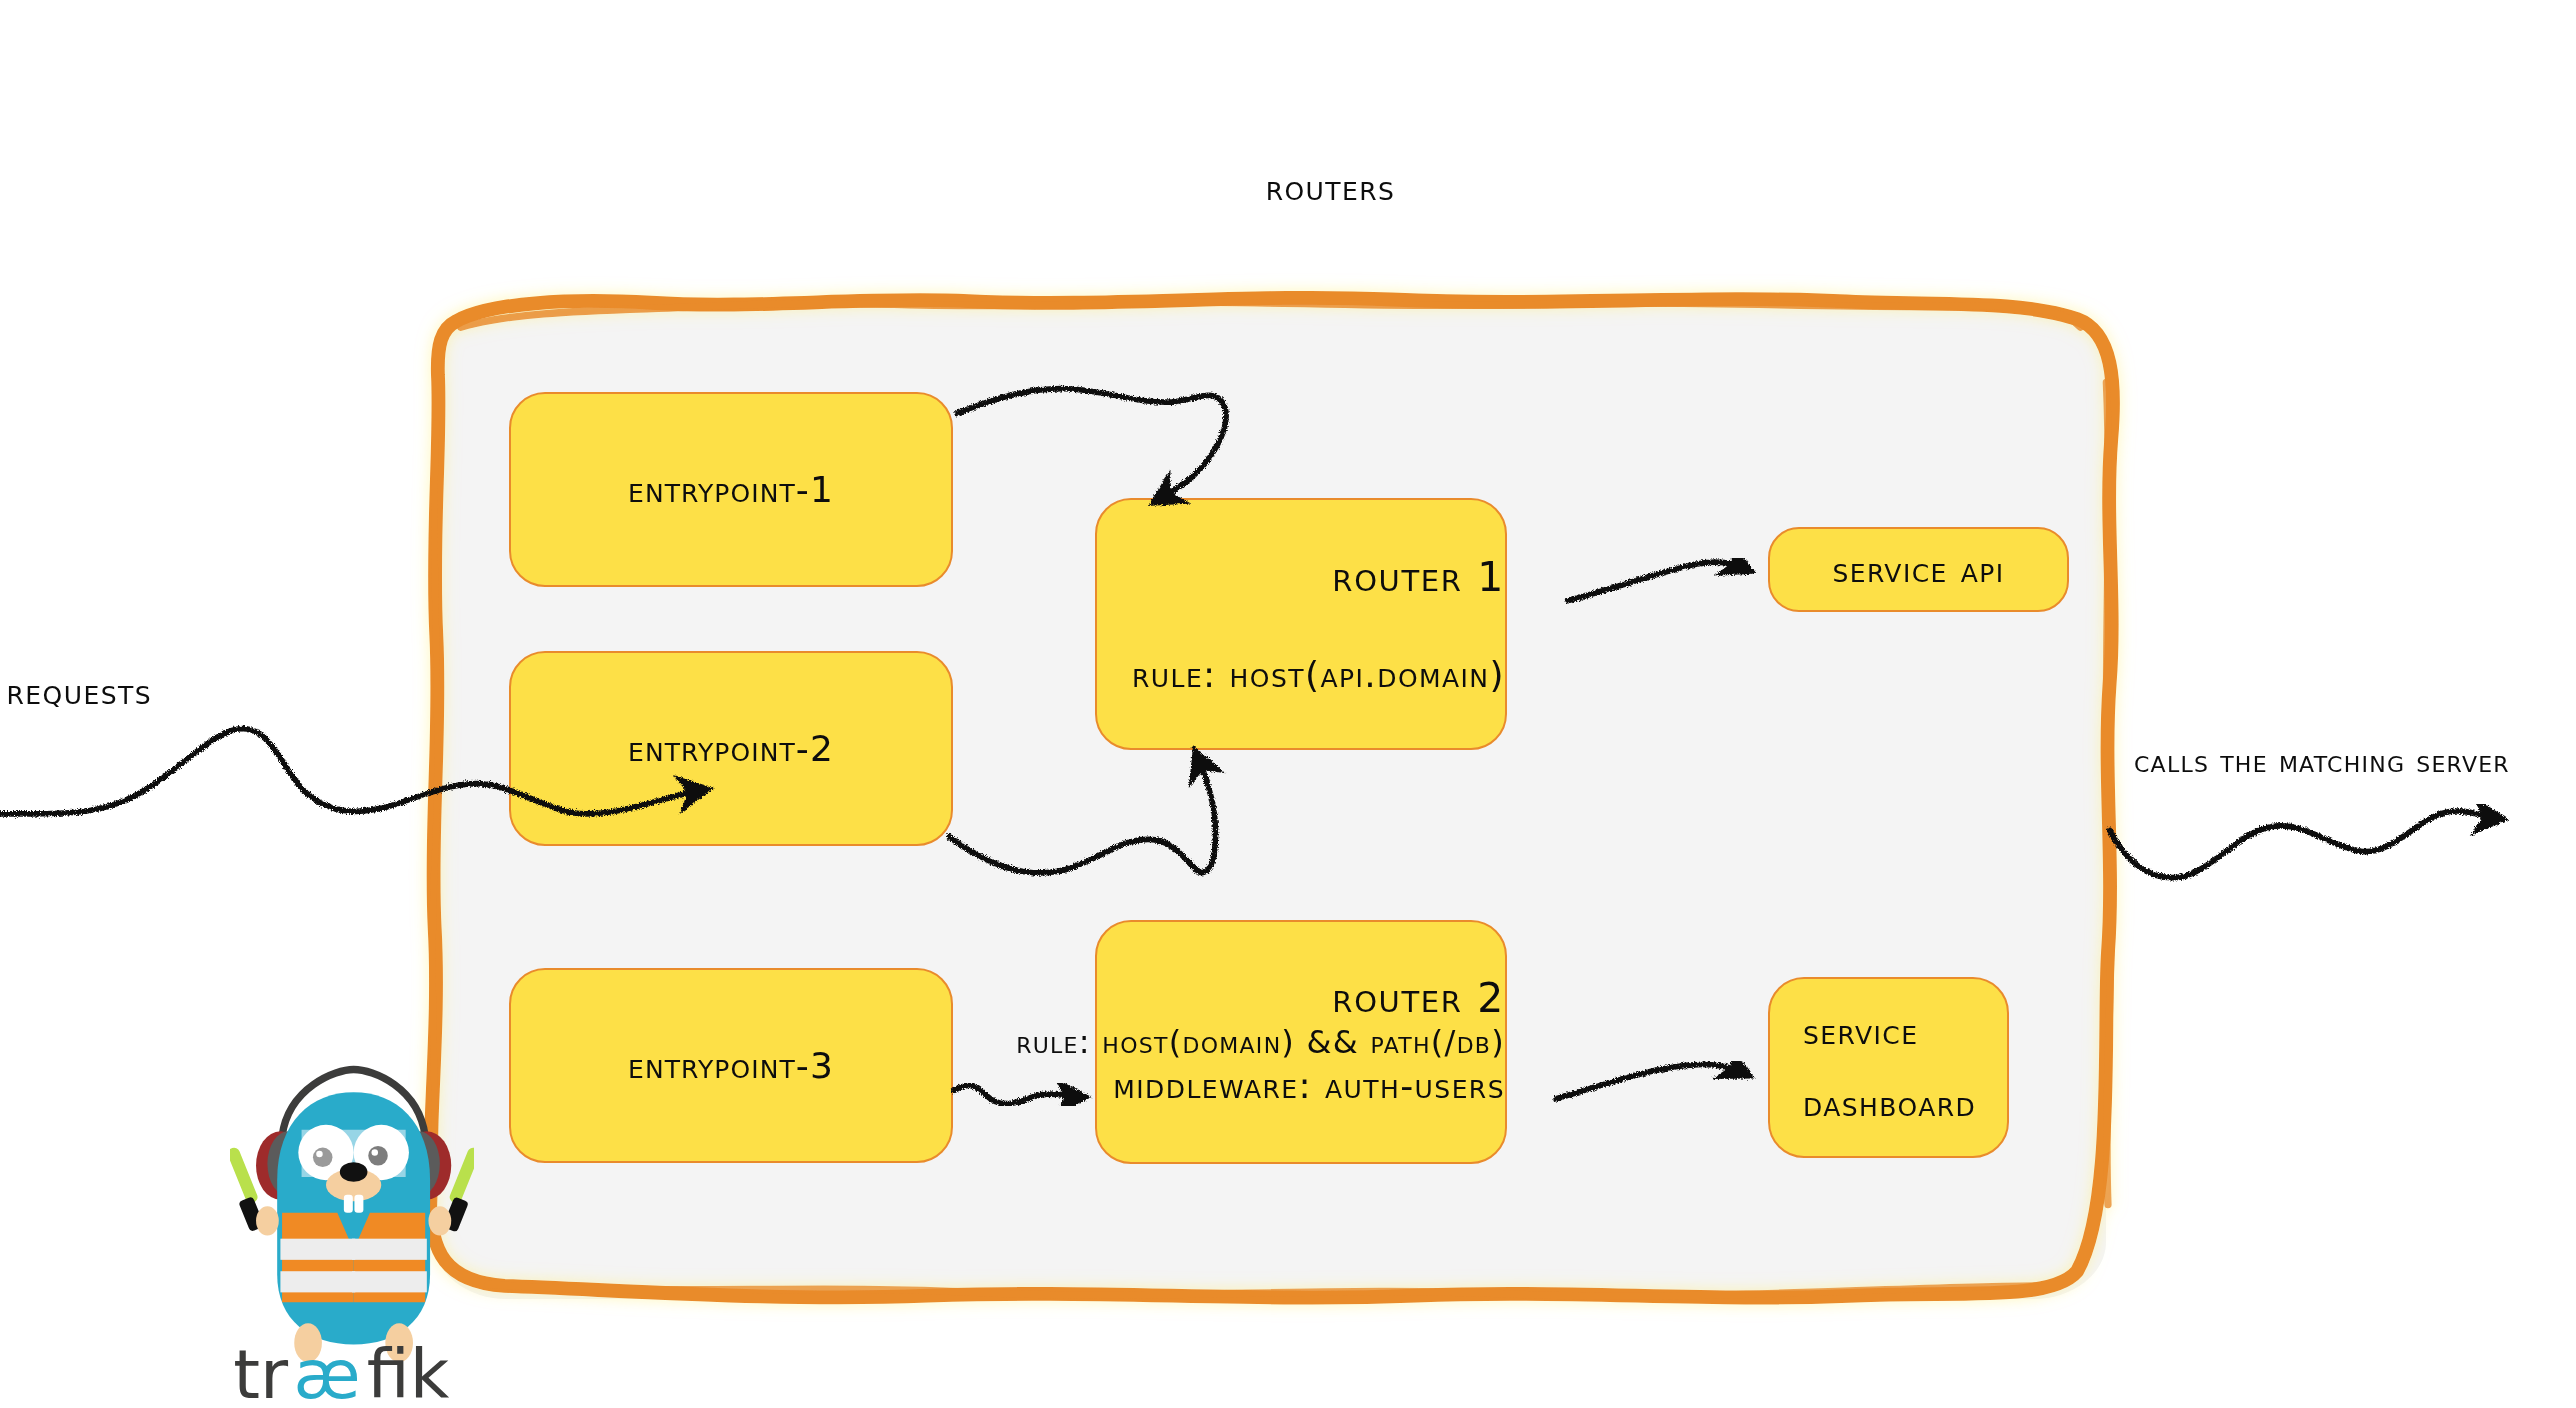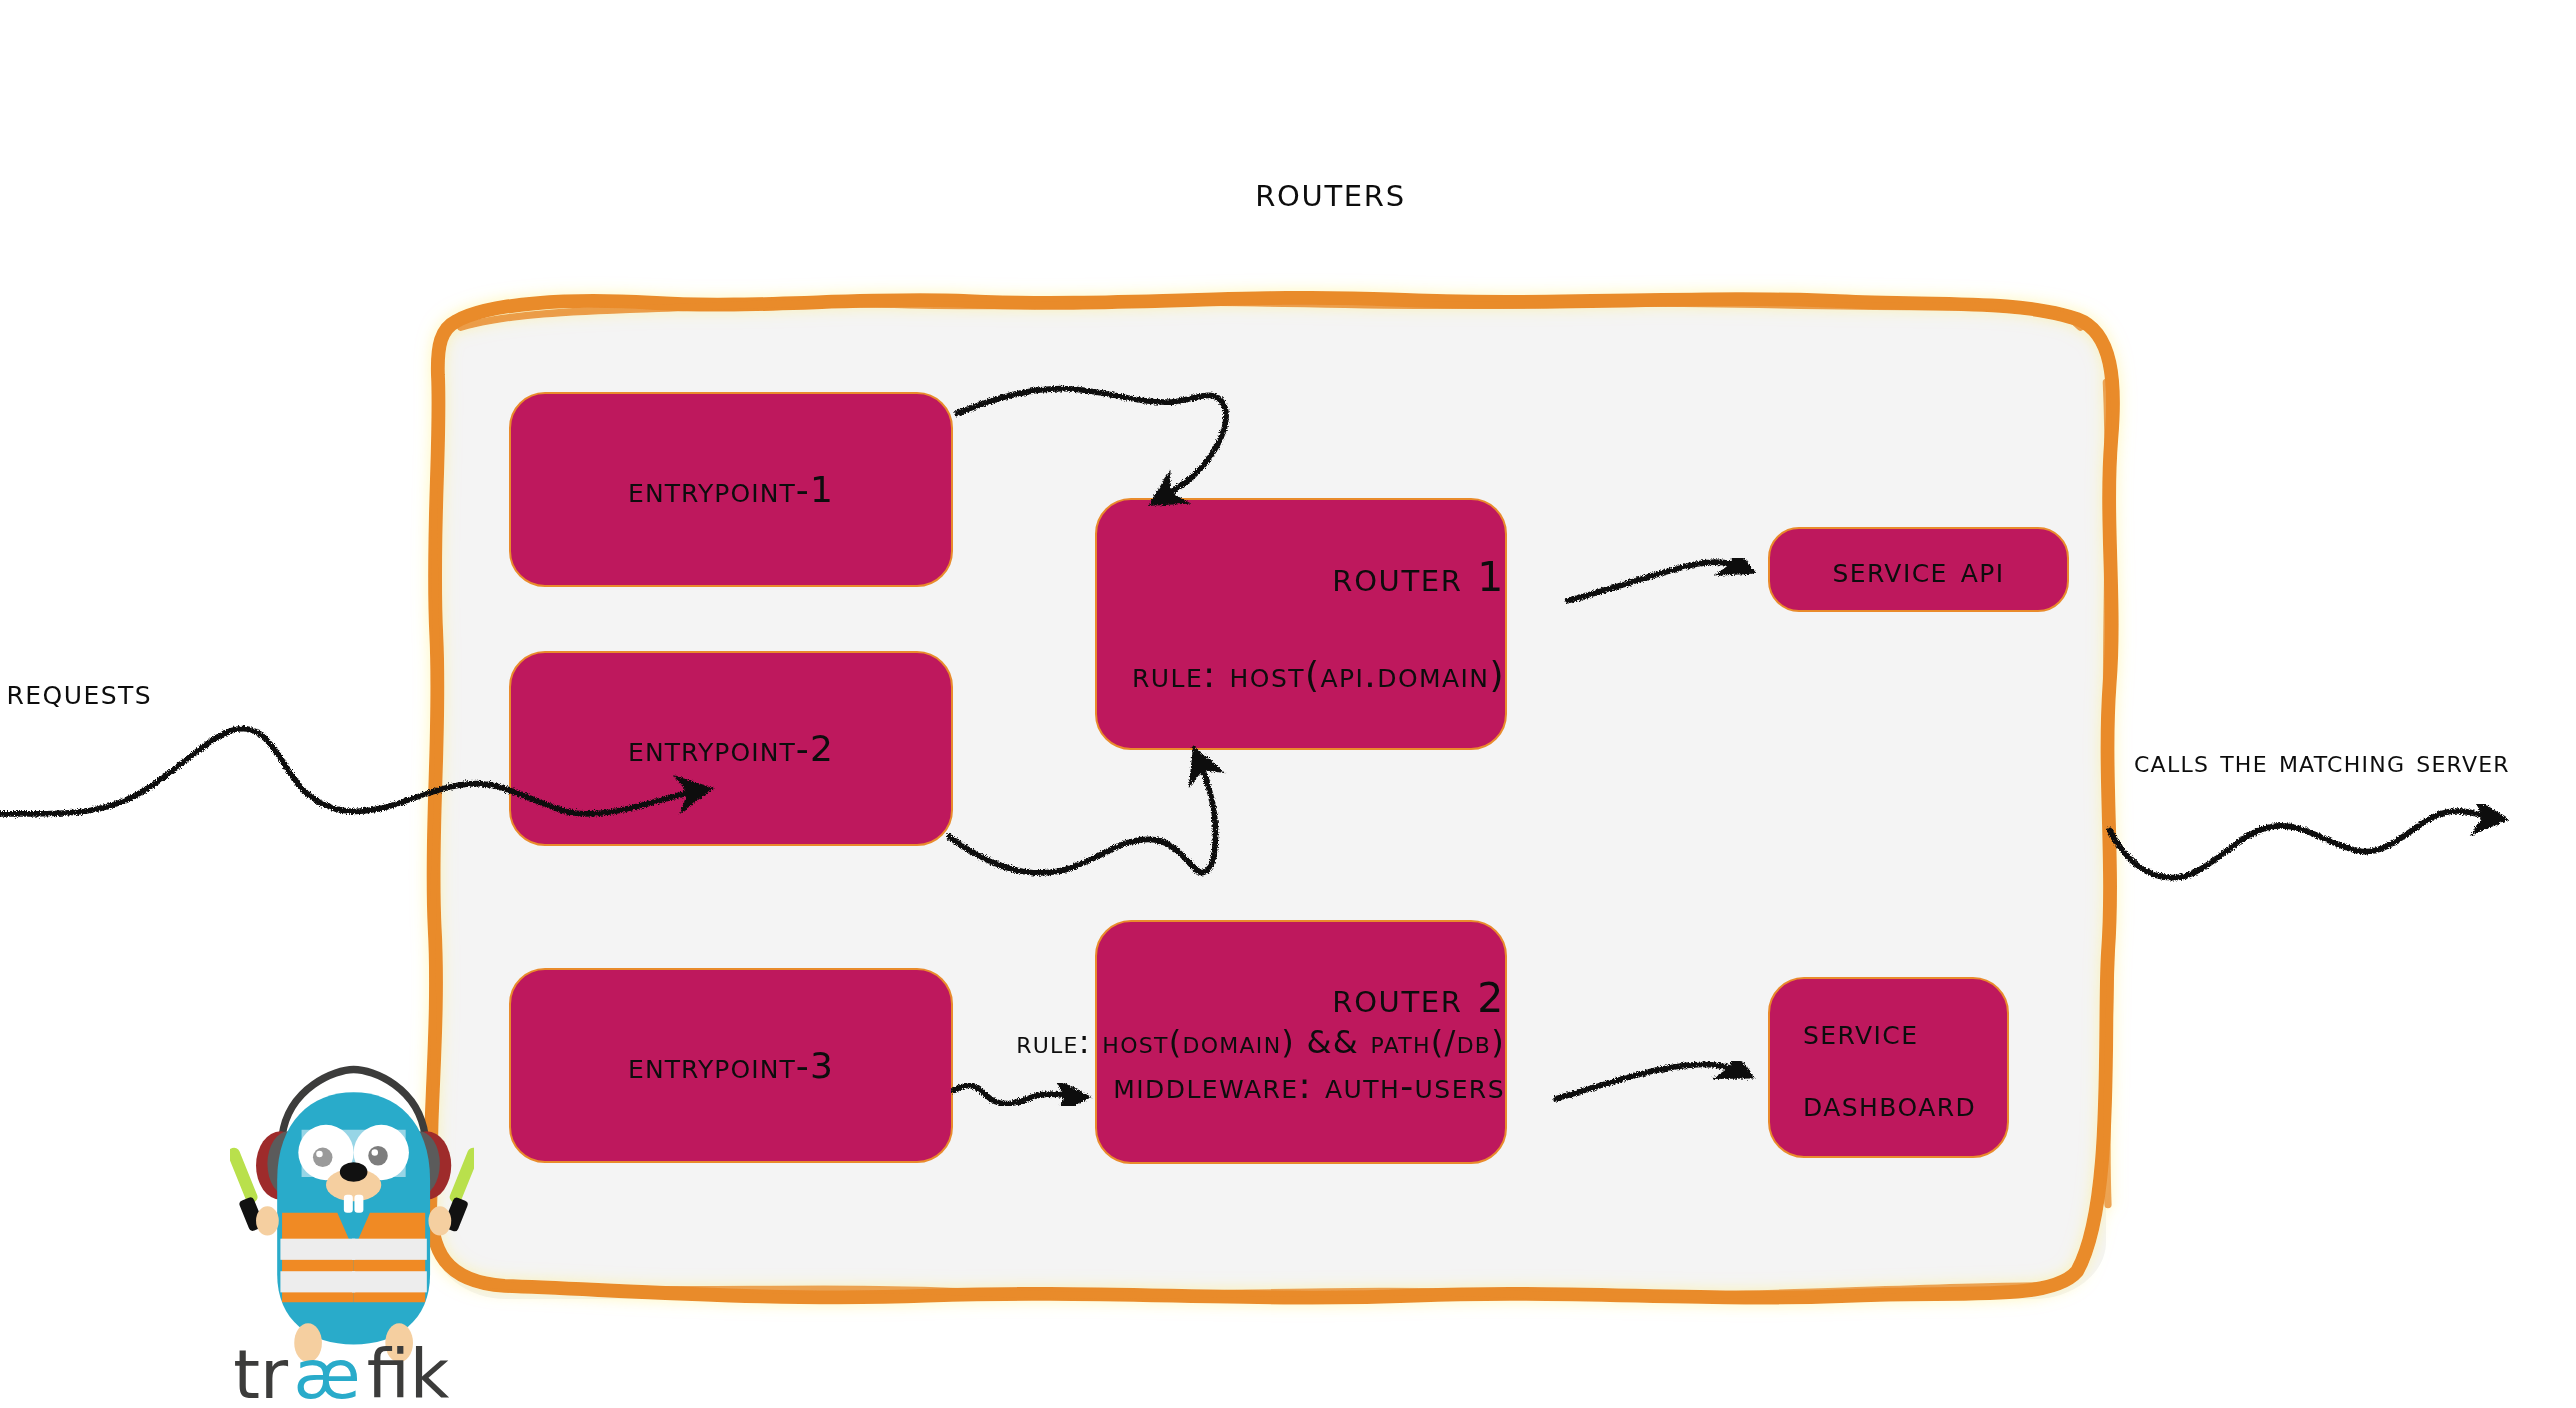--- a/index.html
+++ b/index.html
@@ -47,21 +47,21 @@
     text-transform: lowercase;
   }
 
   
   #routers-title {
     position: absolute;
     left: 0;
     top: 167px;
     width: 2576px;
     text-align: center;
-    font-size: 42px;
+    font-size: 36px;
     z-index: 8;
   }
   #routers-title .txt {
     display: inline-block;
     margin-left: 85px;
   }
 
   
   #routers-container {
     position: absolute;
@@ -74,21 +74,21 @@
   #routers-container .fill {
     position: absolute;
     inset: 21px;
     background: #f4f4f4;
     border-radius: 73px/57px;
   }
 
   
   .node {
     position: absolute;
-    background: #be185d;
+    background: #fde047;
     border: 2.4px solid #E98B2C;
     border-radius: 36px;
     box-sizing: border-box;
     z-index: 3;
     display: flex;
     flex-direction: column;
     justify-content: center;
   }
 
   

